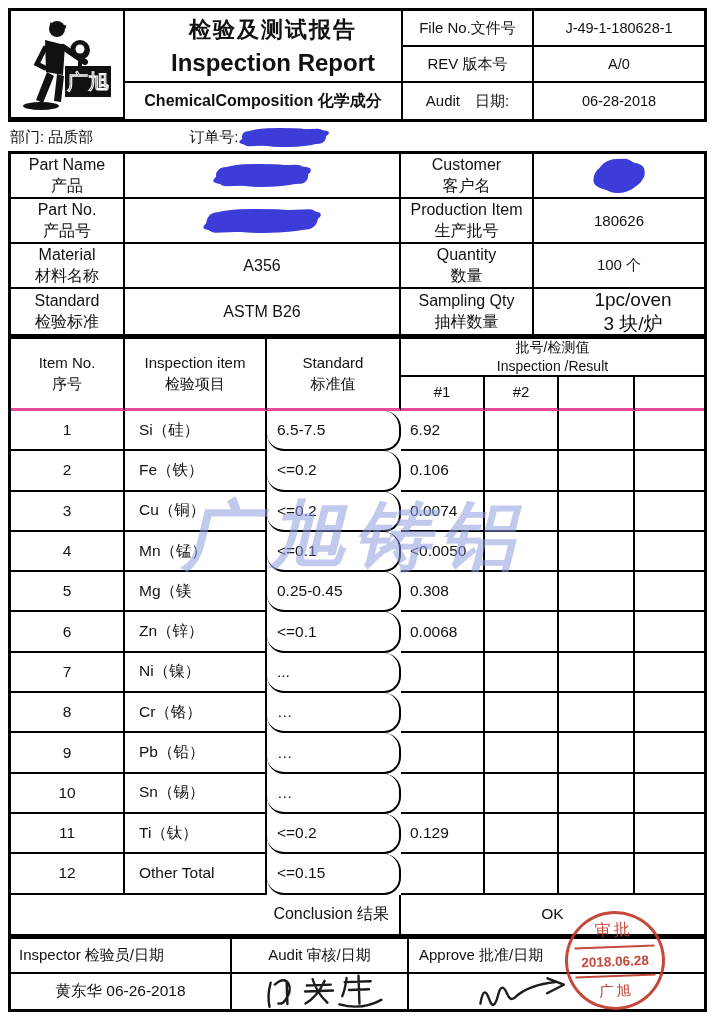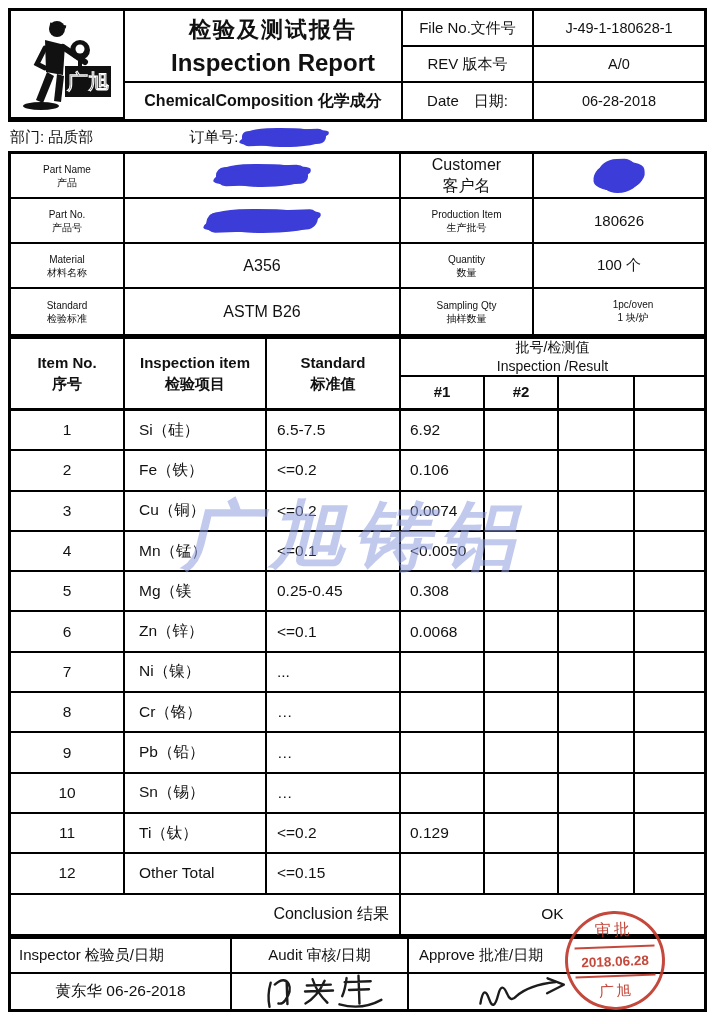--- a/index.html
+++ b/index.html
@@ -24,31 +24,31 @@
   .subtitle{font-size:16px;font-weight:bold;}
   .hlabel{font-size:15px;}
   .hvalue{font-size:14.5px;}
 
   
   #meta{margin:5px 0 4px 10px;font-size:15px;height:20px;display:flex;align-items:center;}
   #meta .order{margin-left:96px;}
 
   
   #info{grid-template-columns:114px 276px 133px 170px;grid-template-rows:45px 45px 45px 45px;}
-  .ilabel{font-size:10px;text-align:center;}
+  .ilabel{font-size:16px;text-align:center;}
   .ivalue{font-size:16px;}
-  .ivalue2{font-size:10px;line-height:1.25;padding-left:28px;}
+  .ivalue2{font-size:19px;line-height:1.25;padding-left:28px;}
 
   
   #main{margin-top:-1px;grid-template-columns:114px 142px 134px 84px 74px 76px 69px;
         grid-template-rows:38px 34px repeat(12,40.3px) 39px;}
   .tcell{font-size:15.5px;}
-  .hdrsep{border-bottom:3px solid #000000;font-weight:bold;}
+  .hdrsep{border-bottom:3px solid #ec4899;}
   .item{justify-content:flex-start;padding-left:14px;}
-  .std{justify-content:flex-start;padding-left:10px;}
+  .std{justify-content:flex-start;padding-left:10px;border-radius:17px;}
   .res{justify-content:flex-start;padding-left:9px;}
   .thead{font-size:15px;line-height:1.35;}
 
   
   #foot{margin-top:-1px;grid-template-columns:221px 177px 295px;grid-template-rows:35px 35px;}
   .flabel{font-size:15px;}
   .fvalue{font-size:15.5px;}
 
   
   #watermark{
@@ -111,21 +111,21 @@
     </div>
     <div class="c" style="grid-row:1/span 2;grid-column:2;flex-direction:column;justify-content:space-evenly;padding-left:20px;">
       <div class="title-cn">检验及测试报告</div>
       <div class="title-en">Inspection Report</div>
     </div>
     <div class="c hlabel" style="grid-row:1;grid-column:3;">File No.文件号</div>
     <div class="c hvalue lc" style="grid-row:1;grid-column:4;">J-49-1-180628-1</div>
     <div class="c hlabel" style="grid-row:2;grid-column:3;">REV  版本号</div>
     <div class="c hvalue lc" style="grid-row:2;grid-column:4;">A/0</div>
     <div class="c subtitle lr" style="grid-row:3;grid-column:2;">ChemicalComposition 化学成分</div>
-    <div class="c hlabel lr" style="grid-row:3;grid-column:3;">Date　日期:</div>
+    <div class="c hlabel lr" style="grid-row:3;grid-column:3;">Audit　日期:</div>
     <div class="c hvalue lc lr" style="grid-row:3;grid-column:4;">06-28-2018</div>
   </div>
 
   <div id="meta">
     <span>部门: 品质部</span>
     <span class="order">订单号:</span>
     <span class="redact r-order"></span>
   </div>
 
   <div class="g" id="info">
@@ -172,21 +172,21 @@
       <span>Standard</span>
         <span>检验标准</span>
     </div>
     <div class="c ivalue lr">ASTM B26</div>
     <div class="c col ilabel lr">
       <span>Sampling Qty</span>
         <span>抽样数量</span>
     </div>
     <div class="c col ivalue2 lc lr">
       <span>1pc/oven</span>
-        <span>1 块/炉</span>
+        <span>3 块/炉</span>
     </div>
   </div>
 
   <div class="g" id="main">
 
     <div class="c col thead hdrsep" style="grid-row:1/span 2;grid-column:1;">
       <span>Item No.</span>
         <span>序号</span>
     </div>
     <div class="c col thead hdrsep" style="grid-row:1/span 2;grid-column:2;">

